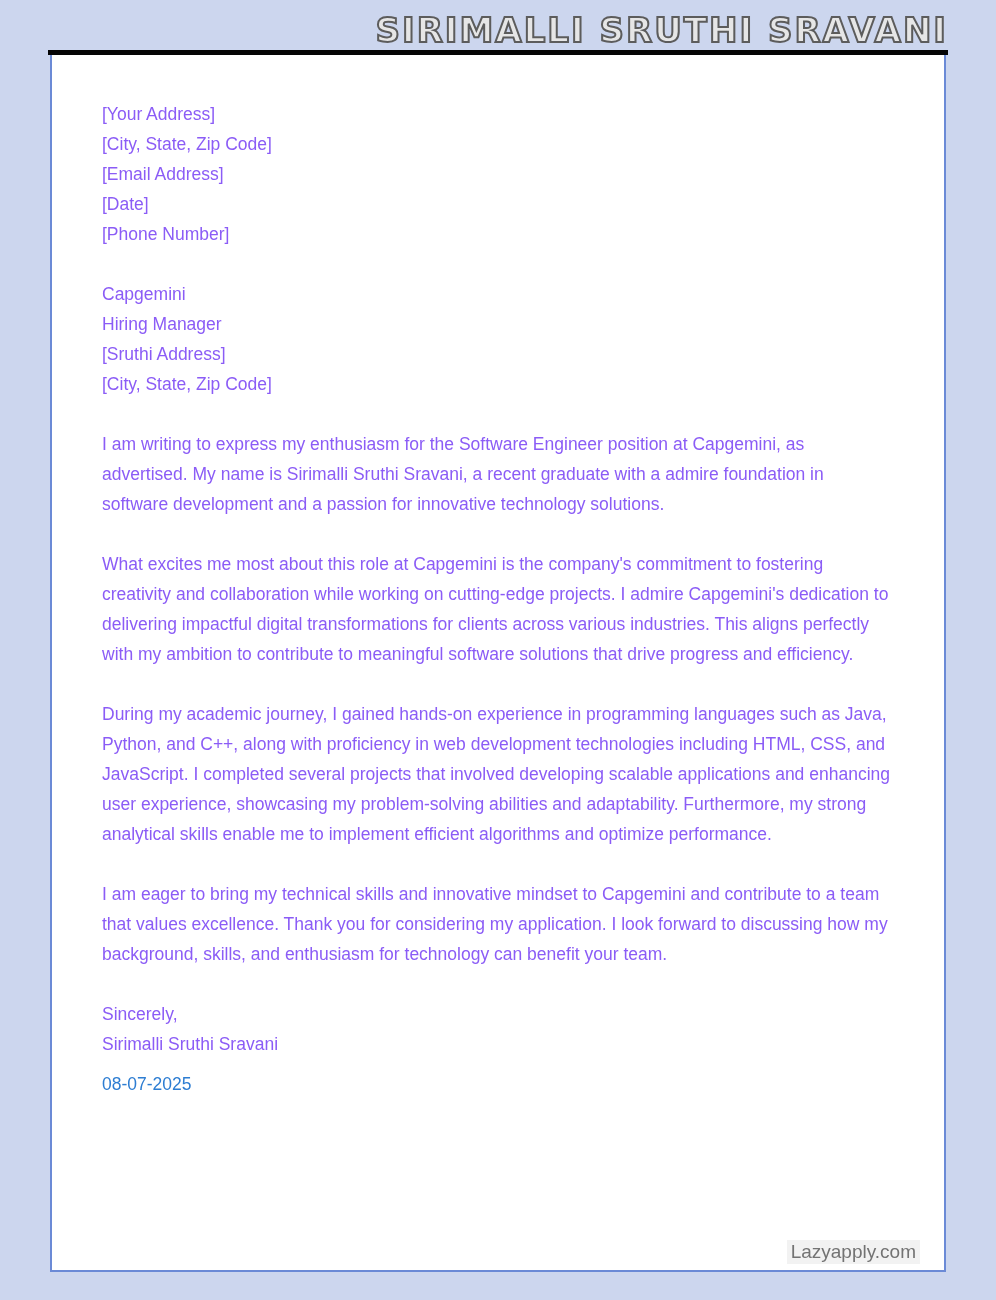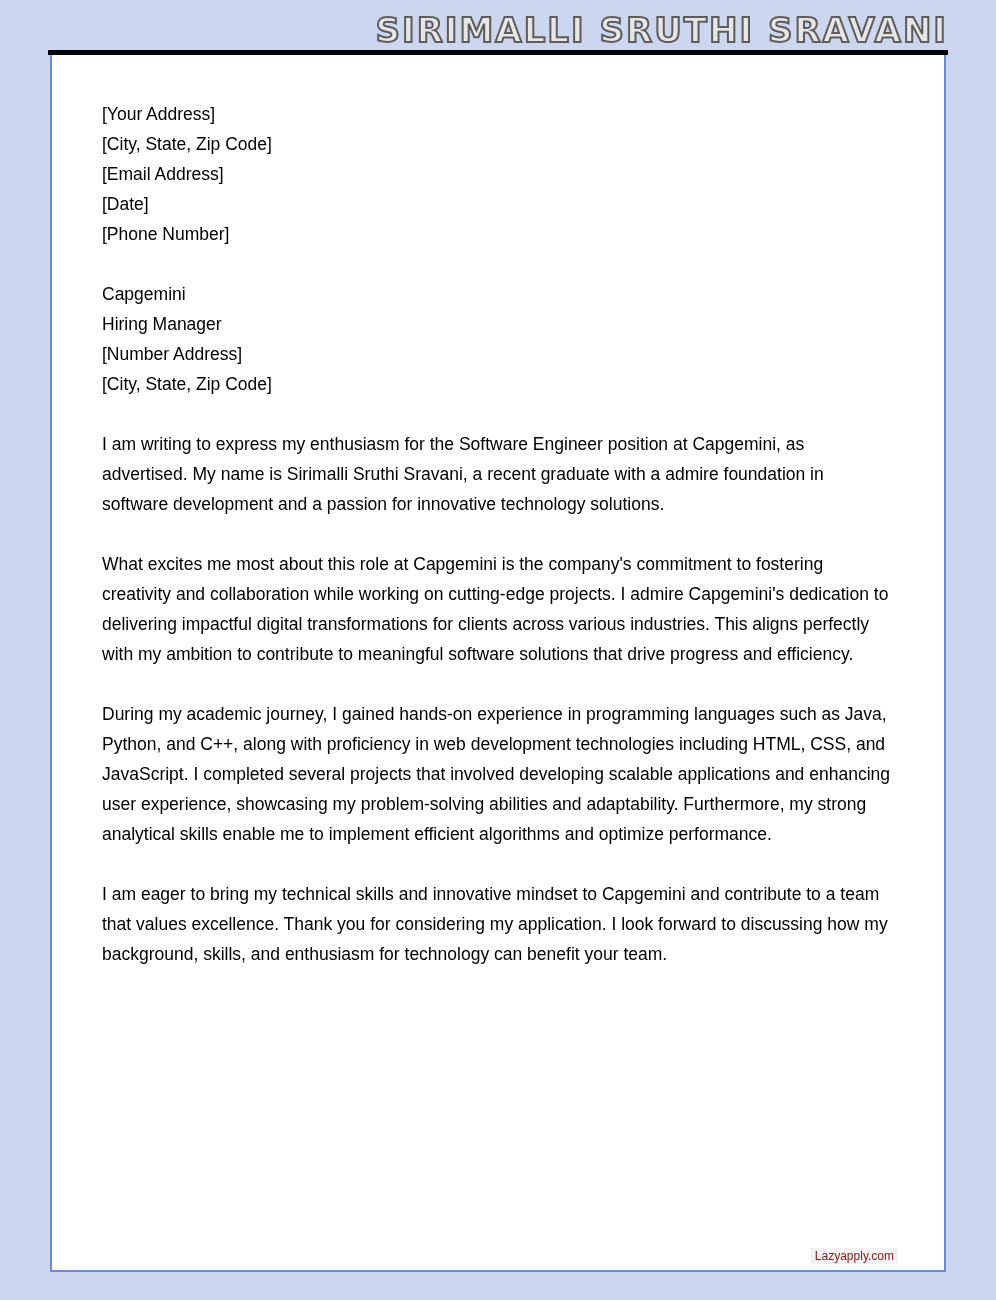--- a/index.html
+++ b/index.html
@@ -48,37 +48,37 @@
     bottom: 28px;
     background: #ffffff;
     border: 2px solid #6b8ad6;
     border-top: none;
     padding: 44px 50px 0 50px;
   }
 
   .doc p {
     font-size: 17.5px;
     line-height: 30px;
-    color: #000000;
+    color: #8b5cf6;
   }
 
   .block { margin-bottom: 30px; }
   .para  { margin-bottom: 30px; }
 
   .date-line {
     margin-top: 10px;
     color: #2d7dd2 !important;
   }
 
   .watermark {
     position: absolute;
-    right: 46px;
+    right: 24px;
     bottom: 6px;
-    font-size: 12px;
-    color: #7f1d1d;
+    font-size: 19px;
+    color: #737373;
     background: #f2f2f2;
     padding: 1px 4px;
   }
 </style>
 </head>
 <body>
 
 <div class="page">
 
   <header class="letterhead">
@@ -93,28 +93,33 @@
       <p>[Your Address]</p>
       <p>[City, State, Zip Code]</p>
       <p>[Email Address]</p>
       <p>[Date]</p>
       <p>[Phone Number]</p>
     </div>
 
     <div class="block">
       <p>Capgemini</p>
       <p>Hiring Manager</p>
-      <p>[Number Address]</p>
+      <p>[Sruthi Address]</p>
       <p>[City, State, Zip Code]</p>
     </div>
 
 
     <p class="para">I am writing to express my enthusiasm for the Software Engineer position at Capgemini, as advertised. My name is Sirimalli Sruthi Sravani, a recent graduate with a admire foundation in software development and a passion for innovative technology solutions.</p>
     <p class="para">What excites me most about this role at Capgemini is the company's commitment to fostering creativity and collaboration while working on cutting-edge projects. I admire Capgemini's dedication to delivering impactful digital transformations for clients across various industries. This aligns perfectly with my ambition to contribute to meaningful software solutions that drive progress and efficiency.</p>
     <p class="para">During my academic journey, I gained hands-on experience in programming languages such as Java, Python, and C++, along with proficiency in web development technologies including HTML, CSS, and JavaScript. I completed several projects that involved developing scalable applications and enhancing user experience, showcasing my problem-solving abilities and adaptability. Furthermore, my strong analytical skills enable me to implement efficient algorithms and optimize performance.</p>
     <p class="para">I am eager to bring my technical skills and innovative mindset to Capgemini and contribute to a team that values excellence. Thank you for considering my application. I look forward to discussing how my background, skills, and enthusiasm for technology can benefit your team.</p>
 
+    <div>
+      <p>Sincerely,</p>
+      <p>Sirimalli Sruthi Sravani</p>
+      <p class="date-line">08-07-2025</p>
+    </div>
 
     <div class="watermark">Lazyapply.com</div>
 
   </main>
 
 </div>
 
 </body></html>

